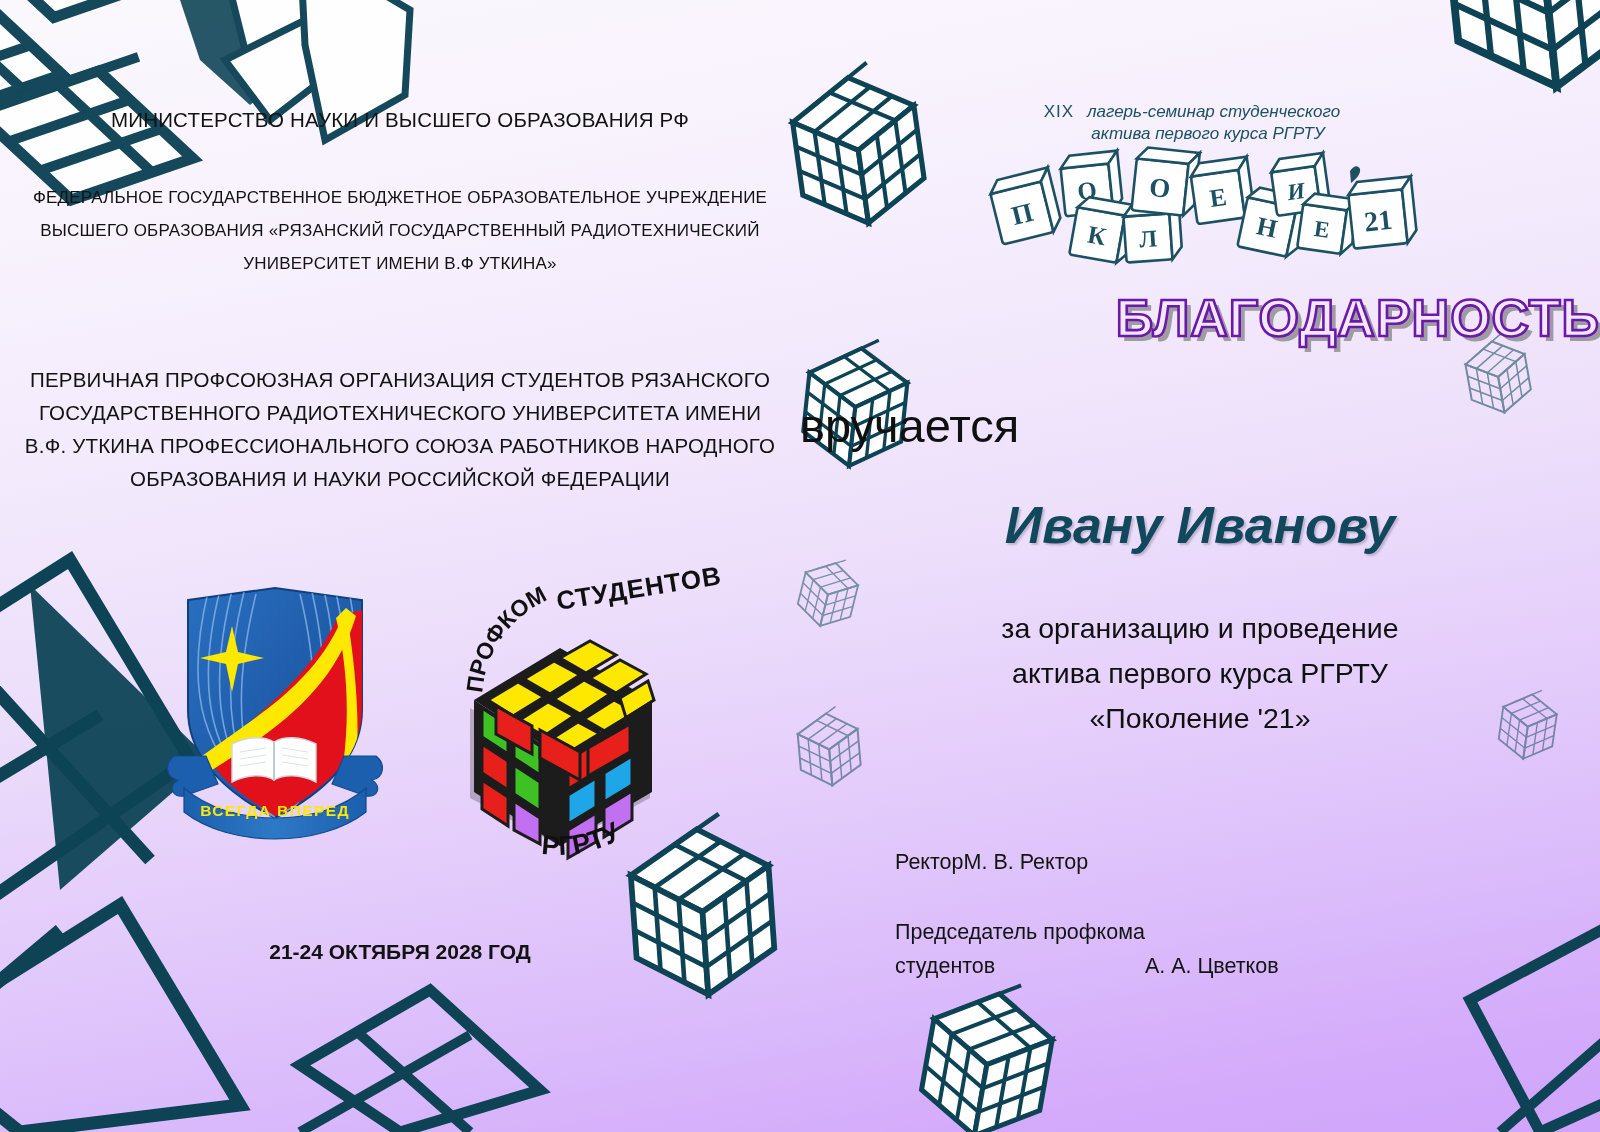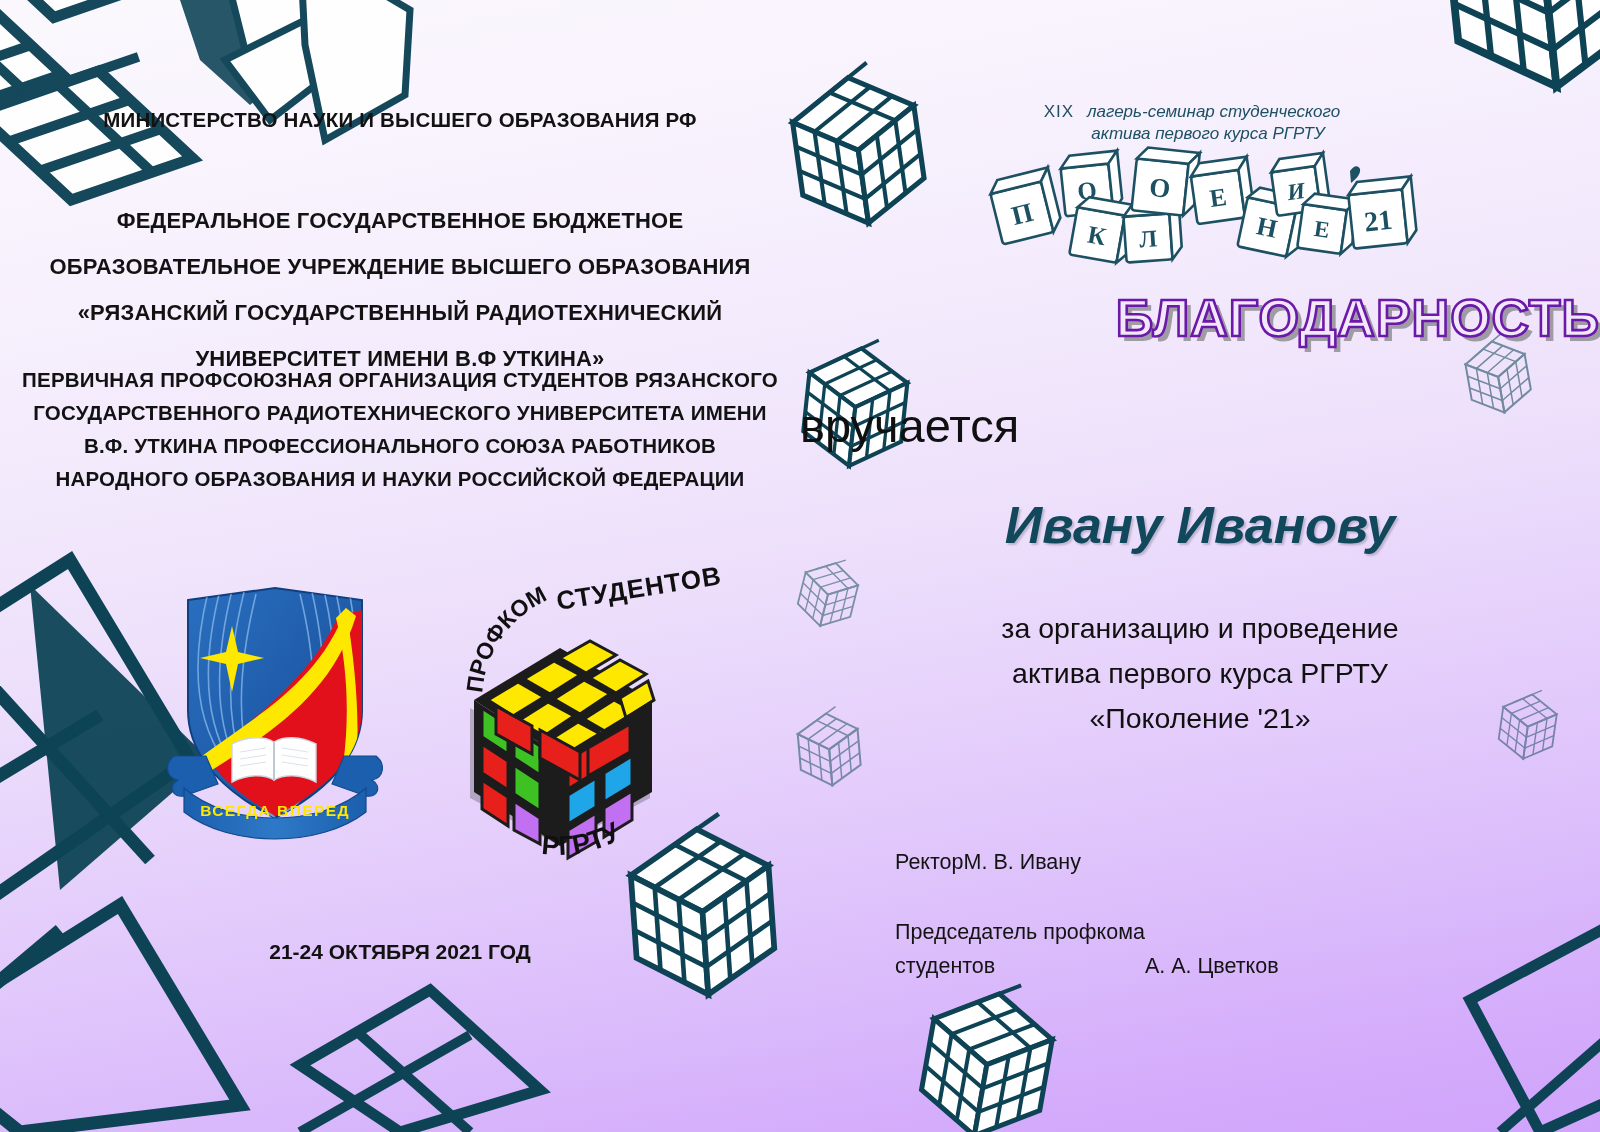--- a/index.html
+++ b/index.html
@@ -40,25 +40,25 @@
     top: 0;
     width: 800px;
     height: 1132px;
   }
   .org-block {
     position: absolute;
     width: 760px;
     left: 20px;
     text-align: center;
     color: #121212;
-    font-weight: bold;
+    font-weight: normal;
     letter-spacing: 0.2px;
   }
   .org-line-1 { top: 108px; font-size: 20.5px; }
-  .org-line-2 { top: 198px; font-size: 22px; line-height: 46px; }
+  .org-line-2 { top: 181px; font-size: 17px; line-height: 33px; }
   .org-line-3 { top: 363px; font-size: 20.5px; line-height: 33px; }
   .date-line {
     position: absolute;
     top: 940px;
     left: 20px;
     width: 760px;
     text-align: center;
     font-size: 21px;
     font-weight: bold;
     color: #121212;
@@ -414,21 +414,21 @@
 
       <text font-family="'Liberation Sans', sans-serif" font-size="23" font-weight="bold" fill="#101010">
         <textPath href="#arcTop" startOffset="2%">ПРОФКОМ</textPath>
       </text>
       <text x="118" y="62" font-family="'Liberation Sans', sans-serif" font-size="26" font-weight="bold" fill="#101010" letter-spacing="1" transform="rotate(-9 118 62)">СТУДЕНТОВ</text>
       <text font-family="'Liberation Sans', sans-serif" font-size="27" font-weight="bold" fill="#101010">
         <textPath href="#arcBottom" startOffset="14%">РГРТУ</textPath>
       </text>
     </svg>
 
-    <div class="date-line">21-24 ОКТЯБРЯ 2021 ГОД</div>
+    <div class="date-line">21-24 ОКТЯБРЯ 2028 ГОД</div>
   </div>
 
   <div class="right-col">
 
     <svg class="event-logo" viewBox="0 0 440 165">
       <text x="222" y="22" text-anchor="middle" font-family="'Liberation Sans', sans-serif" font-size="17" font-style="italic" fill="#1c5062">
         <tspan font-style="normal" letter-spacing="1">XIX</tspan>
         <tspan dx="8">лагерь-семинар студенческого</tspan>
       </text>
       <text x="238" y="44" text-anchor="middle" font-family="'Liberation Sans', sans-serif" font-size="17" font-style="italic" fill="#1c5062">актива первого курса РГРТУ</text>
@@ -506,21 +506,21 @@
 
     <div class="reason">
       <div>за организацию и проведение</div>
       <div>актива первого курса РГРТУ</div>
       <div>«Поколение '21»</div>
     </div>
 
     <div class="sig-block">
       <div class="sig-row">
         <div class="sig-role">Ректор</div>
-        <div class="sig-name">М. В. Ивану</div>
+        <div class="sig-name">М. В. Ректор</div>
       </div>
       <div class="sig-row">
         <div class="sig-role" style="white-space: pre-line;">Председатель профкома
 студентов</div>
         <div class="sig-name second">А. А. Цветков</div>
       </div>
     </div>
   </div>
 </div>
 

